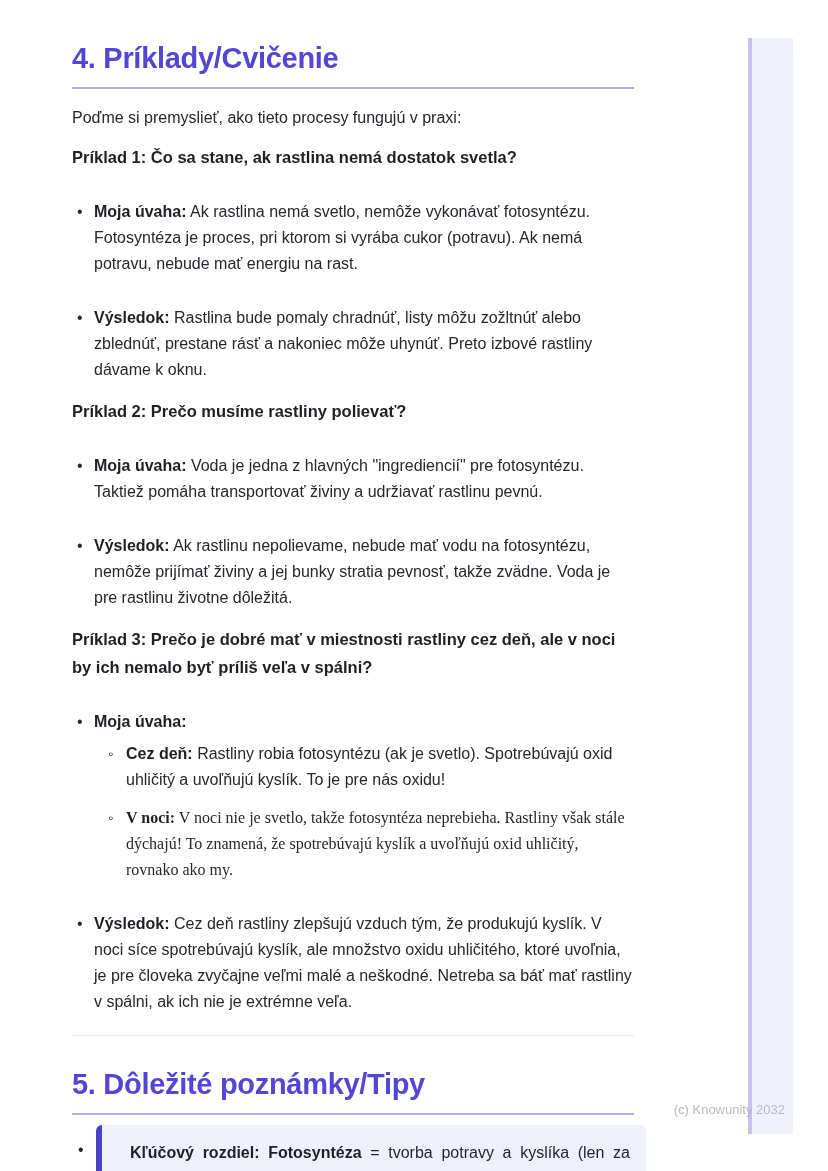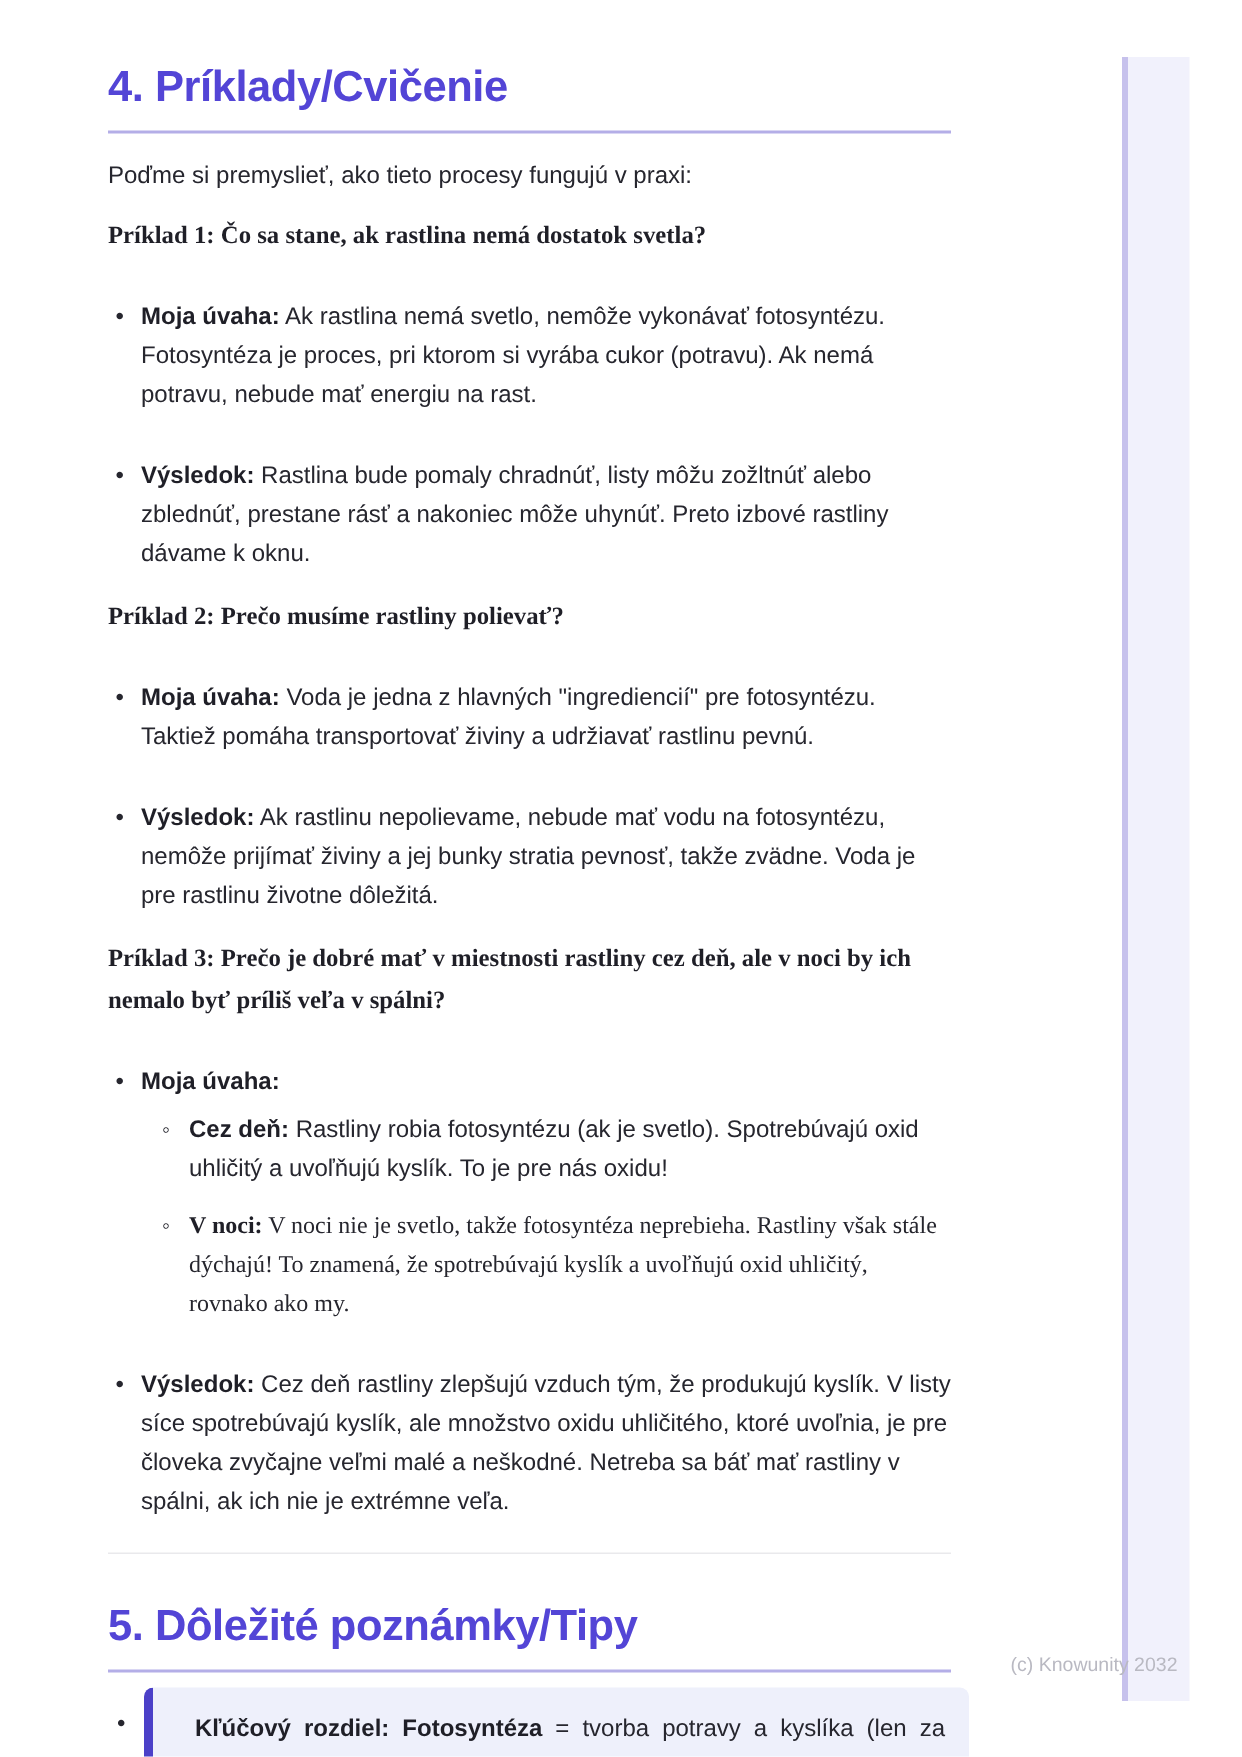--- a/index.html
+++ b/index.html
@@ -36,21 +36,20 @@
     margin: 18px 0 0 0;
     font-size: 16px;
     line-height: 22px;
   }
   .ex-heading {
     margin: 14px 0 0 0;
     font-size: 16.5px;
     font-weight: bold;
     line-height: 28px;
     color: #1f1f27;
-    font-family: Liberation Serif, serif;
   }
   ul.blt, ul.sub {
     list-style: none;
     margin: 16px 0 0 0;
     padding: 0;
     font-size: 16px;
     line-height: 26px;
   }
   ul.blt > li {
     position: relative;
@@ -177,21 +176,21 @@
           <span>Rastliny robia fotosyntézu (ak je svetlo). Spotrebúvajú oxid uhličitý a uvoľňujú kyslík. To je pre nás oxidu!</span>
         </li>
         <li>
           <span class="lbl">V noci:</span>
           <span>V noci nie je svetlo, takže fotosyntéza neprebieha. Rastliny však stále dýchajú! To znamená, že spotrebúvajú kyslík a uvoľňujú oxid uhličitý, rovnako ako my.</span>
         </li>
       </ul>
     </li>
     <li>
       <span class="lbl">Výsledok:</span>
-      <span>Cez deň rastliny zlepšujú vzduch tým, že produkujú kyslík. V listy síce spotrebúvajú kyslík, ale množstvo oxidu uhličitého, ktoré uvoľnia, je pre človeka zvyčajne veľmi malé a neškodné. Netreba sa báť mať rastliny v spálni, ak ich nie je extrémne veľa.</span>
+      <span>Cez deň rastliny zlepšujú vzduch tým, že produkujú kyslík. V noci síce spotrebúvajú kyslík, ale množstvo oxidu uhličitého, ktoré uvoľnia, je pre človeka zvyčajne veľmi malé a neškodné. Netreba sa báť mať rastliny v spálni, ak ich nie je extrémne veľa.</span>
     </li>
   </ul>
 
   <hr class="divider">
 
   <h1 class="sec-title second">5. Dôležité poznámky/Tipy</h1>
   <hr class="rule-purple">
 
   <ul class="callout-list">
     <li>

